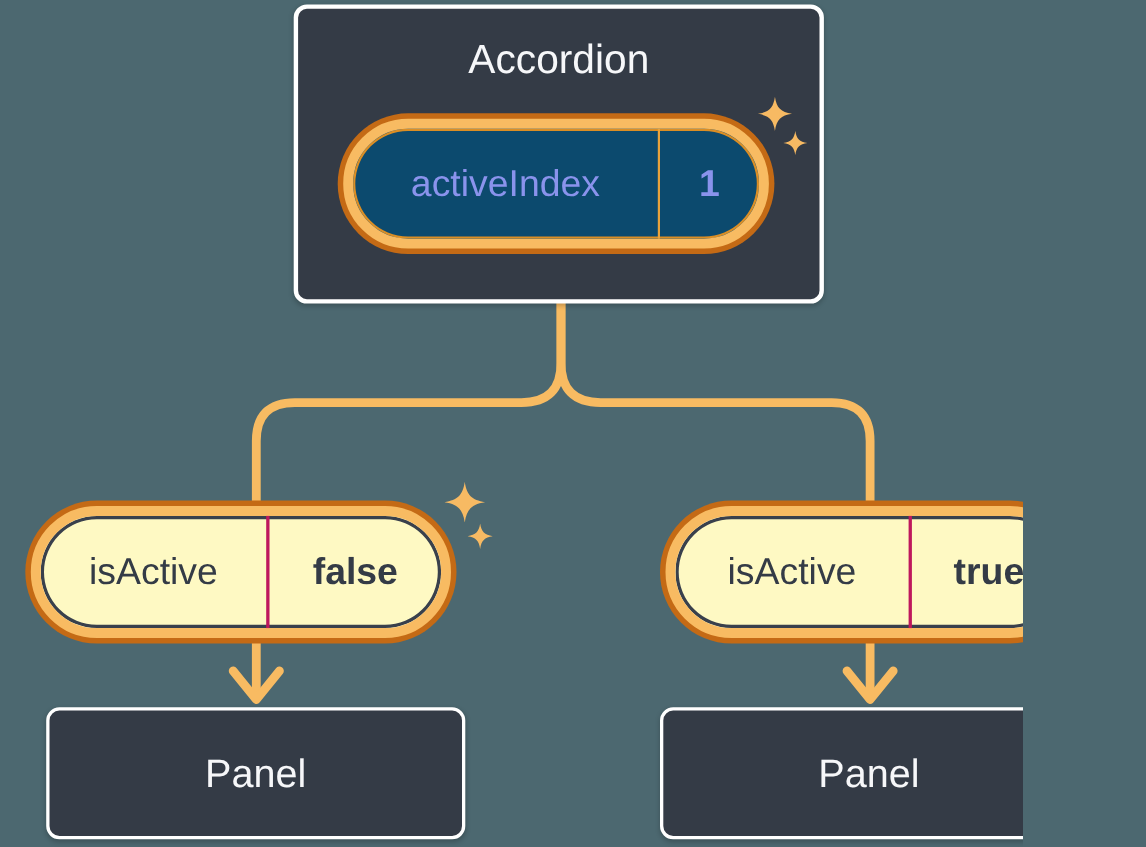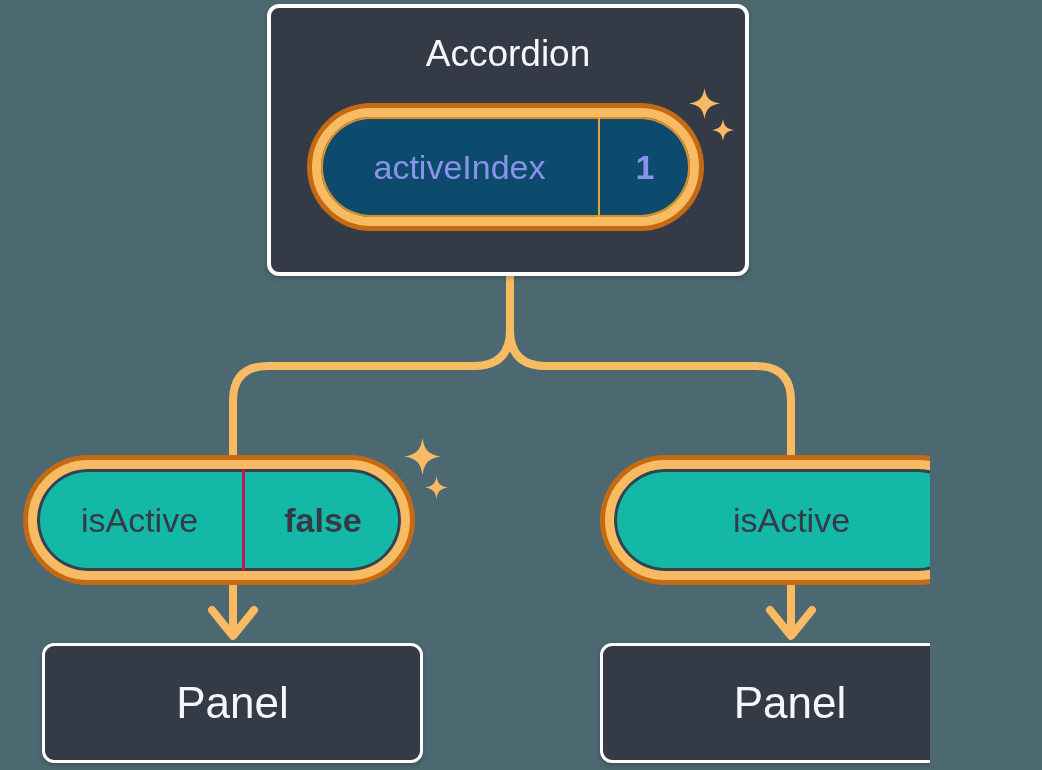--- a/index.html
+++ b/index.html
@@ -27,21 +27,21 @@
     color: #F6F7F9;
     font-size: 37px;
     font-weight: 500;
     text-align: center;
   }
   .root-card .card-title { margin-top: 25px; }
 
   .panel-card { display: flex; align-items: center; justify-content: center; border-width: 3px; }
   .panel-left  { left: 42px;  top: 643px; width: 381px; height: 120px; }
   .panel-right { left: 600px; top: 643px; width: 380px; height: 120px; }
-  .panel-title { font-size: 44px; font-weight: 500; }
+  .panel-title { font-size: 36px; font-weight: 500; }
 
   .pill {
     position: absolute;
     display: flex;
     align-items: stretch;
     border-radius: 999px;
     border: 9px solid #F8BB62;
     box-sizing: border-box;
     z-index: 2;
   }
@@ -59,21 +59,21 @@
   .state-pill {
     left: 41px; top: 100px; width: 387px; height: 118px;
     background: #0c4a6e;
     box-shadow: 0 0 0 5px #C46A15, inset 0 0 0 2px #DB8E24;
   }
   .state-pill .cell { color: #8A93EC; }
   .state-pill .cell.value { width: 90px; border-left: 2px solid #E9A33C; }
 
   
   .prop-pill {
-    background: #14b8a6;
+    background: #fef9c3;
     box-shadow: 0 0 0 5px #C46A15, inset 0 0 0 3px #39404C;
     height: 120px;
   }
   .prop-pill .cell { color: #343B46; }
   .prop-pill .cell.value { border-left: 3px solid #be185d; }
   .pill-left  { left: 28px;  top: 460px; width: 382px; }
   .pill-left  .cell.value { width: 156px; }
   .pill-right { left: 605px; top: 460px; width: 373px; }
   .pill-right .cell.value { width: 140px; }
 
@@ -104,20 +104,21 @@
     </div>
   </div>
 
   <div class="pill prop-pill pill-left">
     <span class="cell label">isActive</span>
     <span class="cell value">false</span>
   </div>
 
   <div class="pill prop-pill pill-right">
     <span class="cell label">isActive</span>
+    <span class="cell value">true</span>
   </div>
 
   <div class="card panel-card panel-left">
     <span class="card-title panel-title">Panel</span>
   </div>
   <div class="card panel-card panel-right">
     <span class="card-title panel-title">Panel</span>
   </div>
 
   <svg class="sparkle" style="left:689px; top:88px;  width:31px; height:31px;" viewBox="0 0 100 100">

